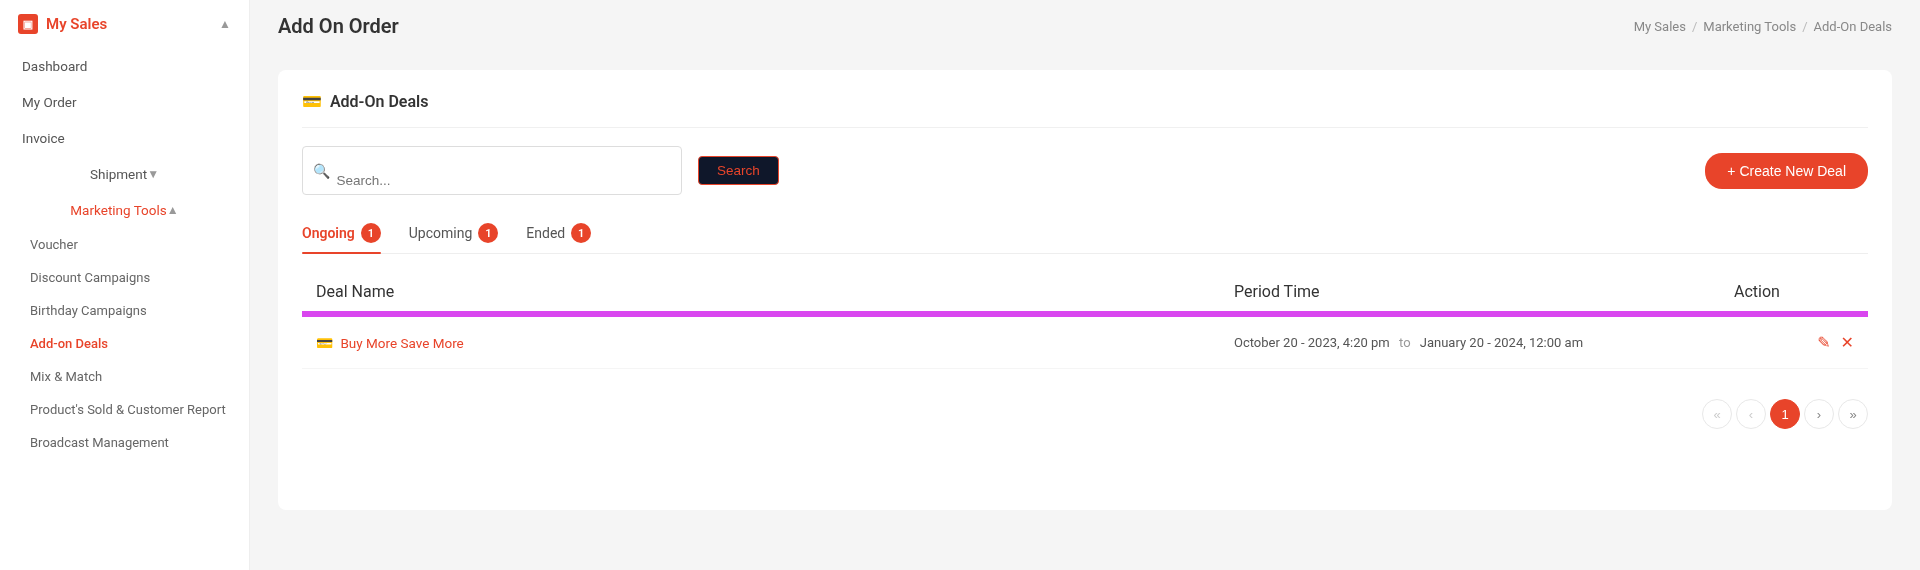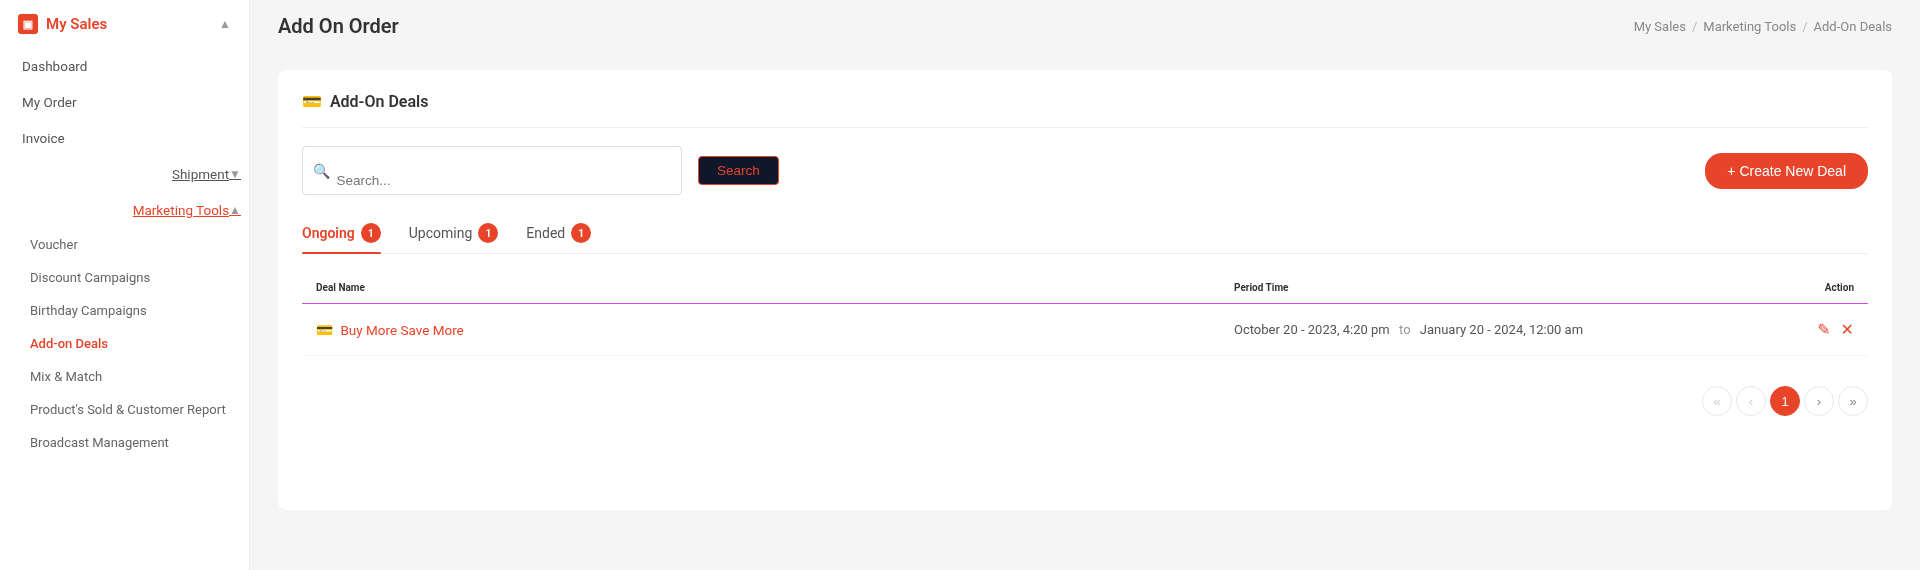--- a/index.html
+++ b/index.html
@@ -44,26 +44,25 @@
     .sidebar-item {
       padding: 10px 22px;
       color: #555;
       cursor: pointer;
       font-size: 13.5px;
     }
 
     .sidebar-group-header {
       display: flex;
       align-items: center;
-      justify-content: flex-end;
-      padding: 10px 8px;
+      justify-content: center;
+      padding: 10px 36px;
       color: #555;
       cursor: pointer;
       font-size: 13.5px;
-      text-decoration: underline;
     }
     .sidebar-group-header.active { color: #e8442a; }
 
     .sidebar-sub-item {
       padding: 9px 22px 9px 30px;
       color: #666;
       cursor: pointer;
       font-size: 13px;
     }
     .sidebar-sub-item.active { color: #e8442a; font-weight: 500; }
@@ -222,24 +221,24 @@
       display: flex; align-items: center; justify-content: center;
       font-size: 11px;
       font-weight: 600;
     }
 
     
     .table-header {
       display: grid;
       grid-template-columns: 1fr 500px 120px;
       padding: 10px 14px;
-      font-weight: 700;
+      font-weight: 400;
       color: #333;
-      font-size: 10px;
-      border-bottom: 1px solid #d946ef;
+      font-size: 16px;
+      border-bottom: 6px solid #d946ef;
     }
     .table-row {
       display: grid;
       grid-template-columns: 1fr 500px 120px;
       padding: 16px 14px;
       align-items: center;
       border-bottom: 1px solid #f5f5f5;
     }
     .deal-name {
       display: flex;
@@ -391,21 +390,21 @@
         </div>
         <div class="tab">
           <span>Ended</span>
           <span class="tab-badge">1</span>
         </div>
       </div>
 
       <div class="table-header">
         <span>Deal Name</span>
         <span>Period Time</span>
-        <span style="text-align:right;">Action</span>
+        <span style="">Action</span>
       </div>
 
       <div class="table-row">
         <div class="deal-name">
           <span class="deal-name-icon">💳</span>
           <span>Buy More Save More</span>
         </div>
         <div class="period-time">
           <span>October 20 - 2023, 4:20 pm</span>
           <span class="to-text">to</span>

